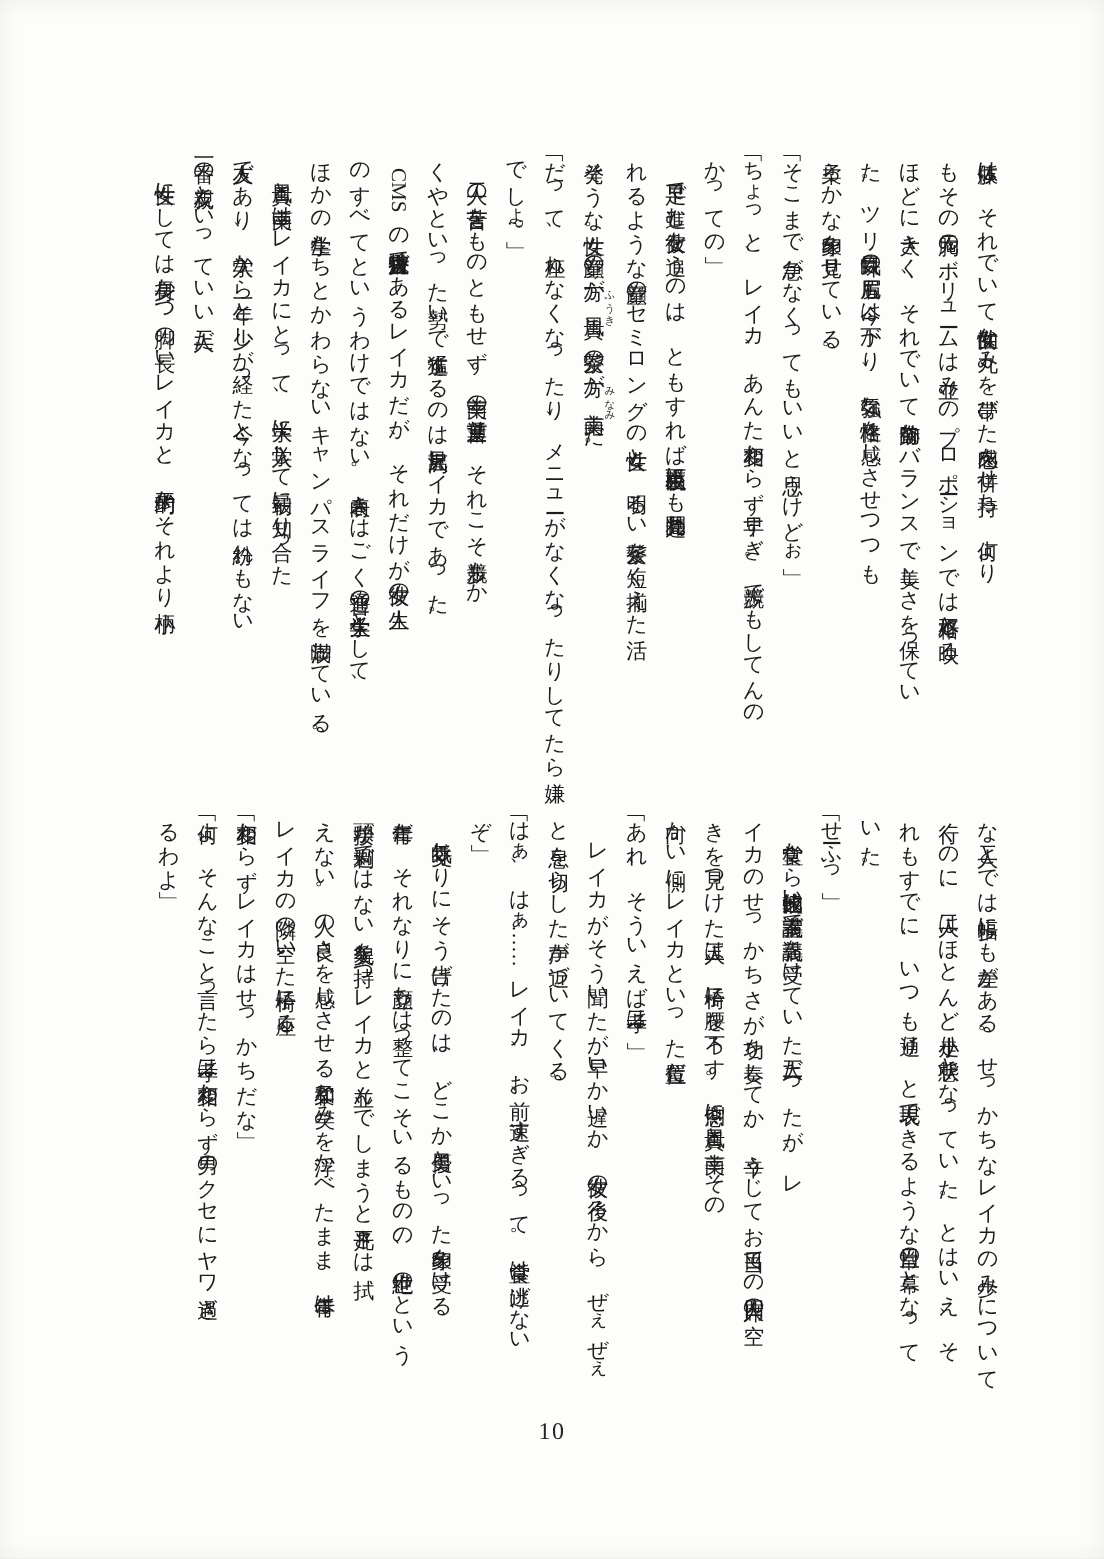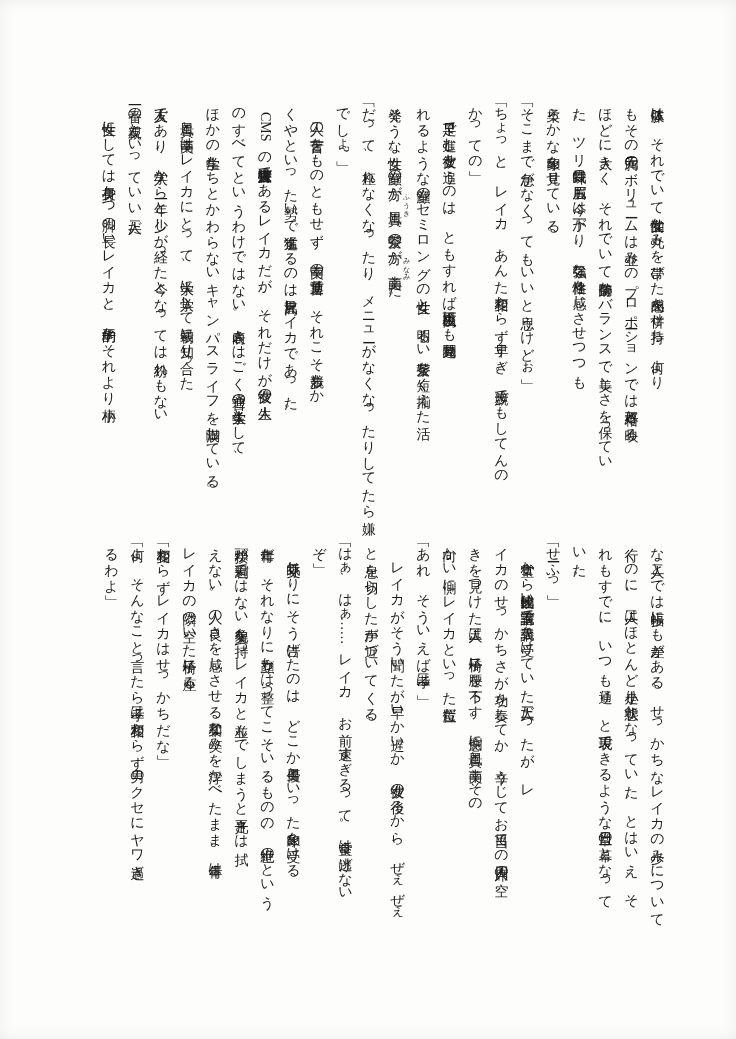--- a/index.html
+++ b/index.html
@@ -105,13 +105,14 @@
       <div class="vline">ぞ」</div>
       <div class="vline indent">呼気交じりにそう告げたのは、どこか優男といった印象を受ける</div>
       <div class="vline">青年だ。それなりに顔立ちは整ってこそいるものの、絶世のという</div>
       <div class="vline">接頭が過剰ではない美貌を持つレイカと並んでしまうと平凡さは拭</div>
       <div class="vline">えない。人の良さを感じさせる柔和な笑みを浮かべたまま、青年は</div>
       <div class="vline">レイカの隣の空いた椅子に座る。</div>
       <div class="vline">「相変わらずレイカはせっかちだな」</div>
       <div class="vline">「何よ。そんなこと言ったら孝二は相変わらず男のクセにヤワ過ぎ</div>
       <div class="vline">るわよ」</div>
     </div>
+  <div class="page-number">10</div>
 </div>
 
 </body></html>

